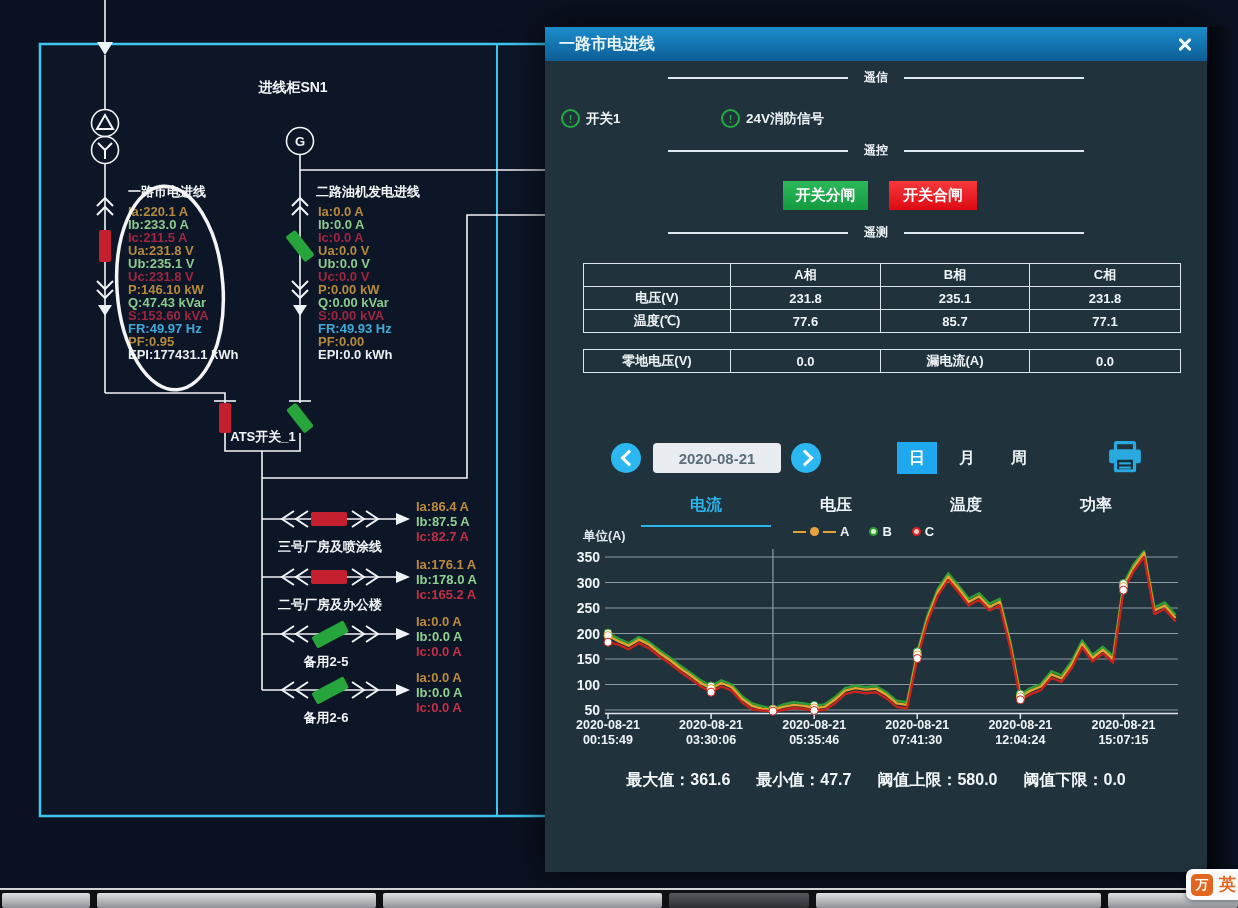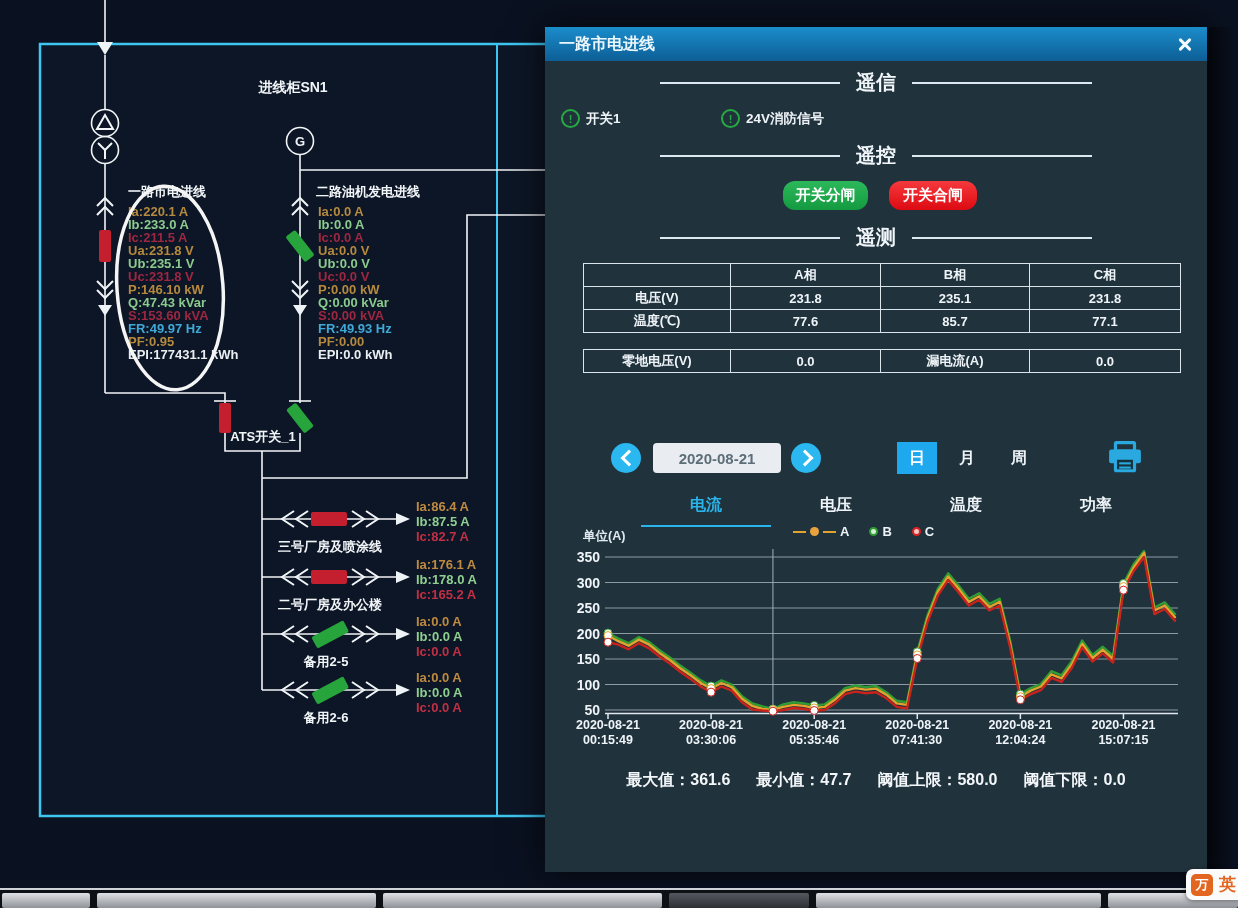--- a/index.html
+++ b/index.html
@@ -16,28 +16,28 @@
         padding:0 14px;}
   #modal-title{font-size:16px;font-weight:700;color:#ecf7fd;}
   #modal-close{position:relative;width:16px;height:16px;cursor:pointer;}
   #modal-close i{position:absolute;left:0;top:7px;width:16px;height:3px;background:#f2fbff;border-radius:2px;}
   #modal-close i:first-child{transform:rotate(45deg);}
   #modal-close i:last-child{transform:rotate(-45deg);}
 
   .section-divider{position:absolute;left:0;width:100%;display:flex;align-items:center;
         justify-content:center;gap:16px;}
   .section-divider .dline{width:180px;height:2px;background:#dde9f0;}
-  .section-divider .dtext{font-size:20px;font-weight:700;color:#f0f6fa;}
+  .section-divider .dtext{font-size:12px;font-weight:700;color:#f0f6fa;}
 
   .signal{position:absolute;display:flex;align-items:center;gap:6px;}
   .sig-icon{width:15px;height:15px;border:2px solid #27a844;border-radius:50%;color:#27a844;
         font-size:11px;font-weight:700;display:flex;align-items:center;justify-content:center;}
   .sig-label{font-size:13.5px;font-weight:600;color:#edf3f7;}
 
-  .ctl-btn{position:absolute;top:154px;height:29px;border:none;border-radius:12px;color:#fff;
+  .ctl-btn{position:absolute;top:154px;height:29px;border:none;border-radius:0;color:#fff;
         font-weight:700;font-size:15px;font-family:inherit;display:flex;align-items:center;
         justify-content:center;cursor:pointer;}
   #btn-open{left:238px;width:85px;background:linear-gradient(180deg,#2cb85a,#149a40);}
   #btn-close{left:344px;width:88px;background:linear-gradient(180deg,#f5393c,#dd0a12);}
 
   table.meas{position:absolute;left:38px;border-collapse:collapse;table-layout:fixed;width:597px;}
   table.meas td,table.meas th{border:1px solid #dbe6ec;height:22px;text-align:center;
         font-size:13px;color:#eef4f8;font-weight:600;padding:0;}
   table.meas th{font-weight:700;}
   td.nob{border:none;}

